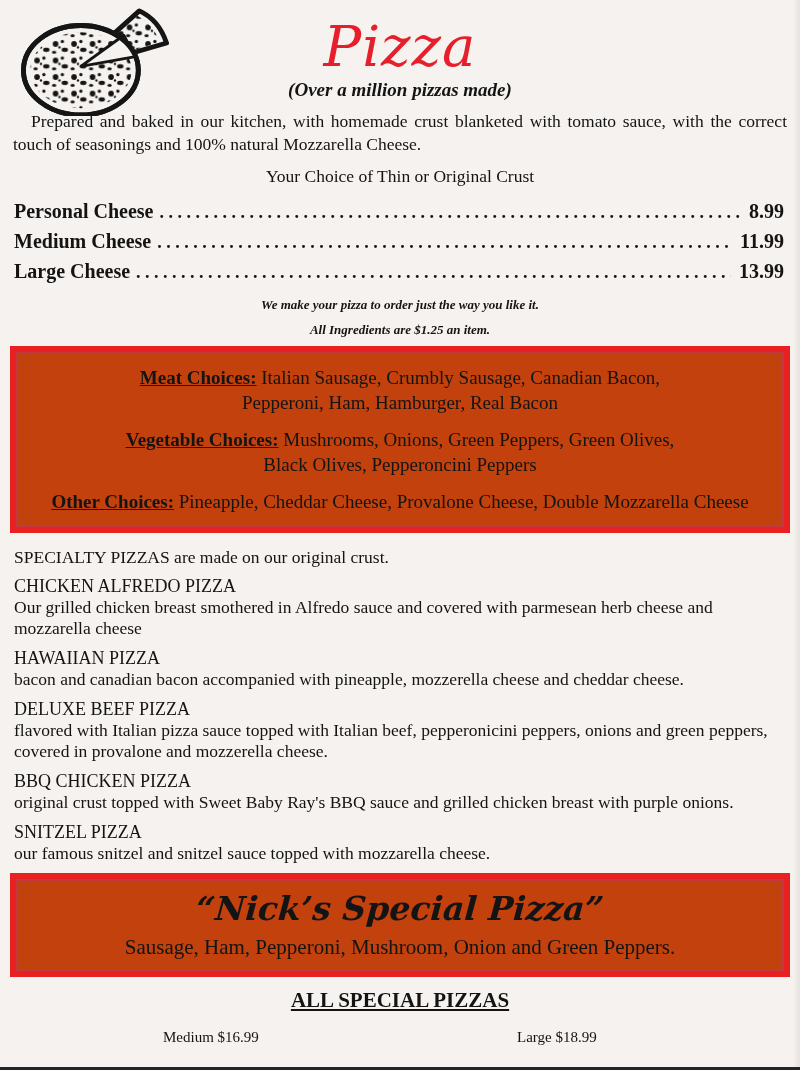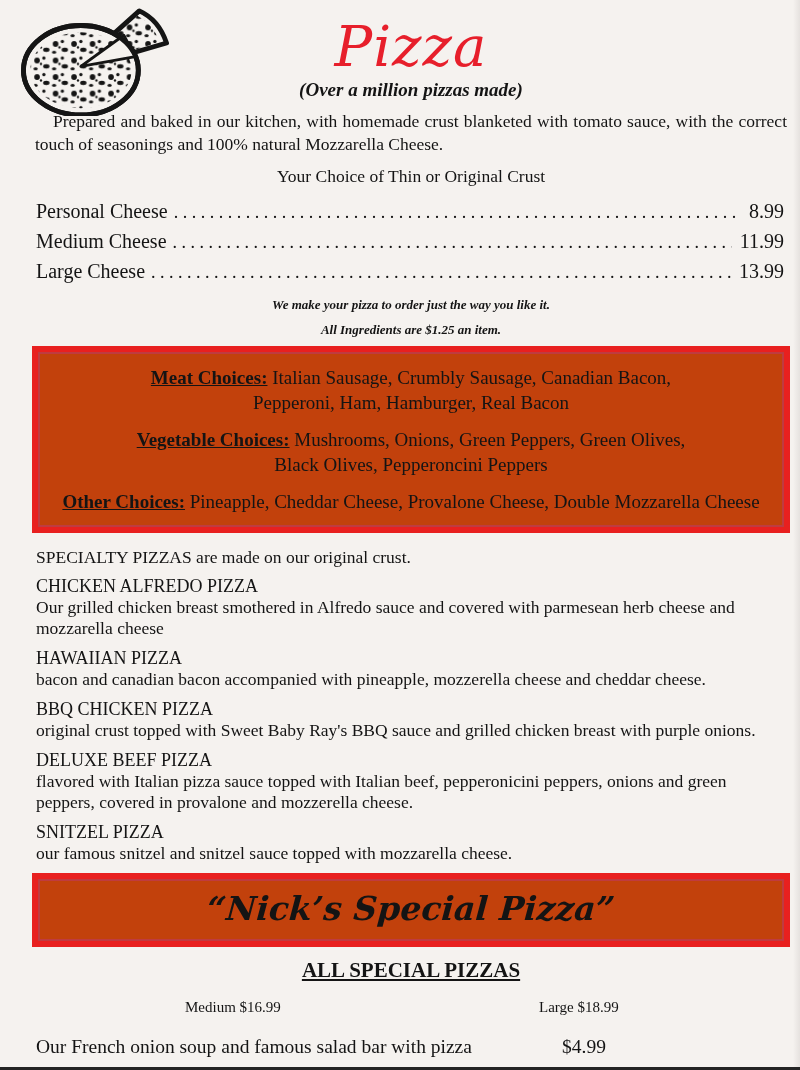--- a/index.html
+++ b/index.html
@@ -4,21 +4,21 @@
 <style>
   * { margin: 0; padding: 0; box-sizing: border-box; }
   html, body { width: 800px; height: 1070px; }
   body {
     position: relative;
     overflow: hidden;
     background: #f5f2ef;
     font-family: "Liberation Serif", serif;
     color: #141414;
   }
-  .page { position: relative; width: 800px; height: 1070px; padding-left: 22px; }
+  .page { position: relative; width: 800px; height: 1070px; }
 
   
   .logo {
     position: absolute;
     left: 14px; top: 6px;
     width: 162px; height: 110px;
   }
   .title {
     text-align: center;
     padding-top: 16px;
@@ -50,20 +50,21 @@
     line-height: 22px;
   }
 
   
   .price-list { margin: 10px 16px 0 14px; }
   .price-row {
     display: flex;
     align-items: baseline;
     font-size: 20px;
     line-height: 29px;
+    font-weight: bold;
   }
   .leader {
     flex: 1;
     overflow: hidden;
     white-space: nowrap;
     margin: 0 8px 0 6px;
   }
   .leader::after {
     content: "..........................................................................................................................................................";
     letter-spacing: 4.5px;
@@ -219,35 +220,36 @@
 
     <div class="specialty-item">
       <div class="specialty-name">CHICKEN ALFREDO PIZZA</div>
       <div class="specialty-desc">Our grilled chicken breast smothered in Alfredo sauce and covered with parmesean herb cheese and mozzarella cheese</div>
     </div>
     <div class="specialty-item">
       <div class="specialty-name">HAWAIIAN PIZZA</div>
       <div class="specialty-desc">bacon and canadian bacon accompanied with pineapple, mozzerella cheese and cheddar cheese.</div>
     </div>
     <div class="specialty-item">
+      <div class="specialty-name">DELUXE BEEF PIZZA</div>
+      <div class="specialty-desc">flavored with Italian pizza sauce topped with Italian beef, pepperonicini peppers, onions and green peppers, covered in provalone and mozzerella cheese.</div>
+    </div>
+    <div class="specialty-item">
       <div class="specialty-name">BBQ CHICKEN PIZZA</div>
       <div class="specialty-desc">original crust topped with Sweet Baby Ray's BBQ sauce and grilled chicken breast with purple onions.</div>
     </div>
     <div class="specialty-item">
-      <div class="specialty-name">DELUXE BEEF PIZZA</div>
-      <div class="specialty-desc">flavored with Italian pizza sauce topped with Italian beef, pepperonicini peppers, onions and green peppers, covered in provalone and mozzerella cheese.</div>
-    </div>
-    <div class="specialty-item">
       <div class="specialty-name">SNITZEL PIZZA</div>
       <div class="specialty-desc">our famous snitzel and snitzel sauce topped with mozzarella cheese.</div>
     </div>
   </div>
 
   <div class="redbox nicks-box">
     <div class="nicks-title">“Nick’s Special Pizza”</div>
+    <div class="nicks-toppings">Sausage, Ham, Pepperoni, Mushroom, Onion and Green Peppers.</div>
   </div>
 
   <div class="special-heading">
     <span>ALL SPECIAL PIZZAS</span>
   </div>
   <div class="special-prices">
     <span class="special-medium">Medium $16.99</span>
     <span class="special-large">Large $18.99</span>
   </div>
   <div class="addon-row">

